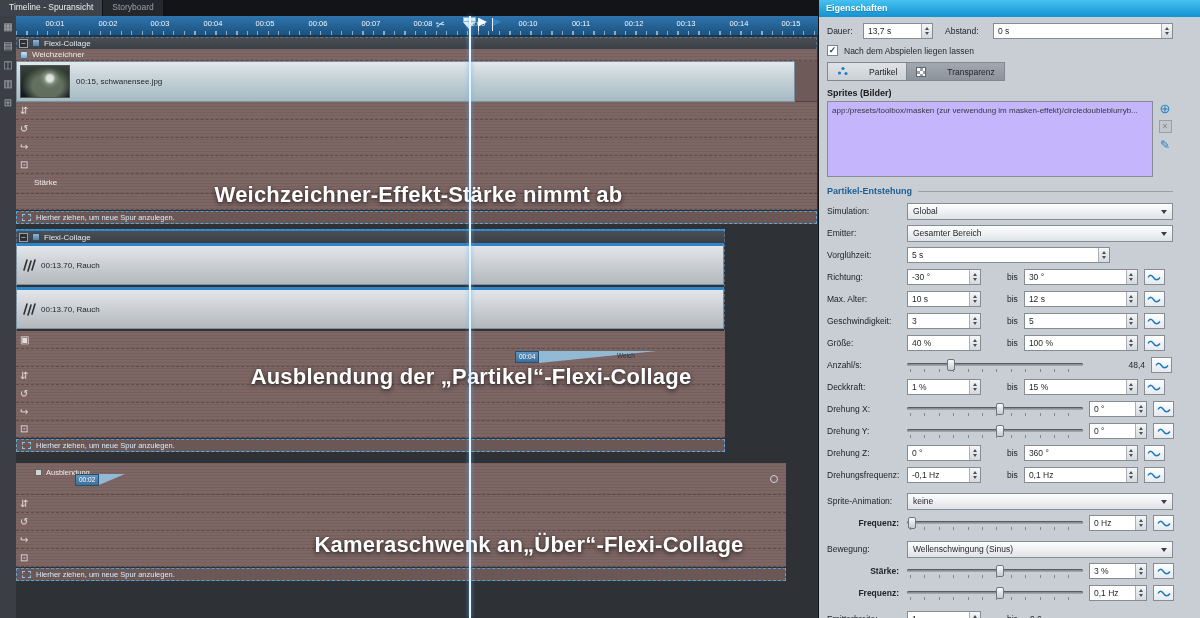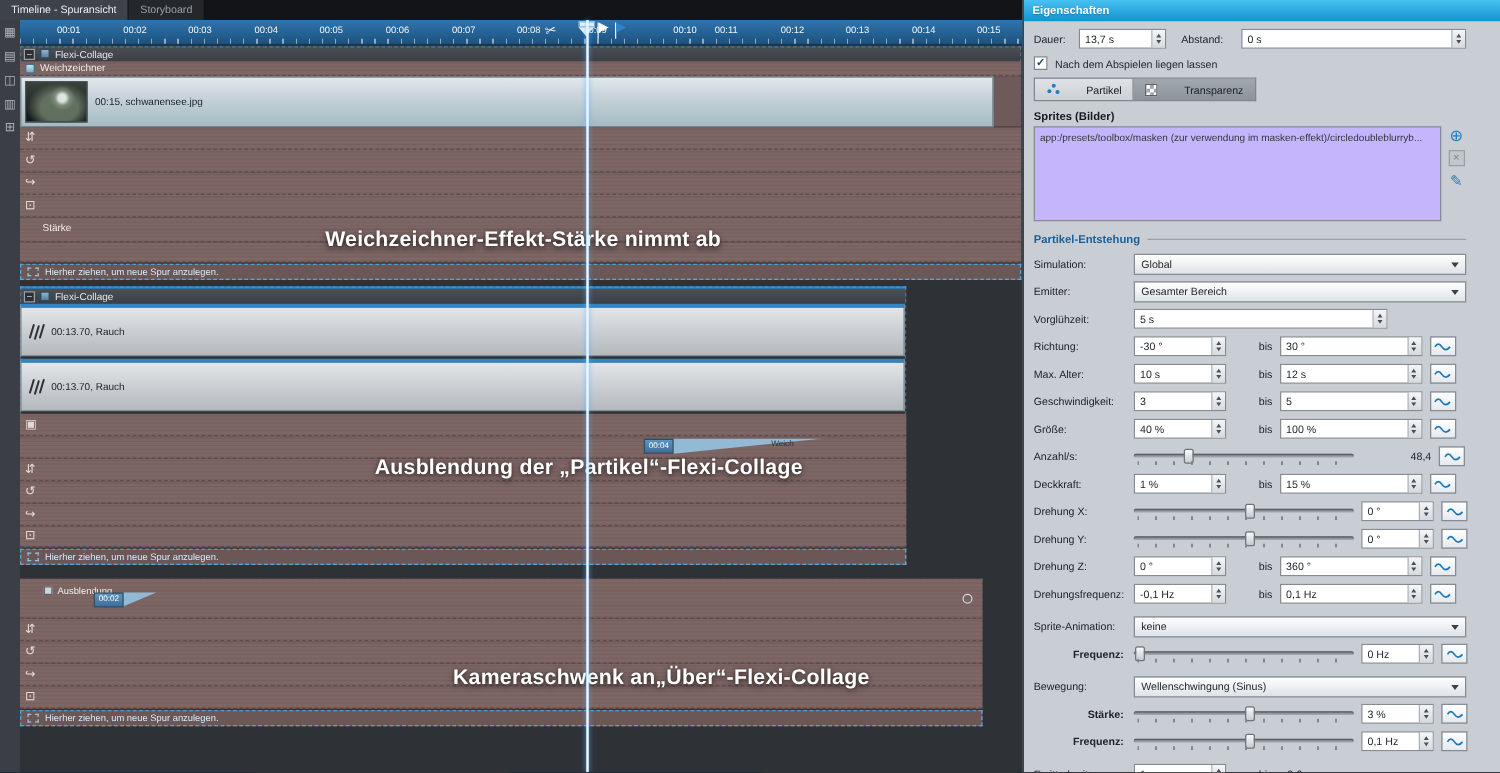--- a/index.html
+++ b/index.html
@@ -1,21 +1,21 @@
 <!DOCTYPE html>
 <html><head>
 <meta charset="utf-8">
 <style>
   *{margin:0;padding:0;box-sizing:border-box;}
   html,body{background:#1d1f23;}
   body{font-family:"Liberation Sans",sans-serif;}
   .app{position:relative;width:1200px;height:618px;overflow:hidden;background:#2b2e33;font-size:9px;color:#ddd;}
 
   
-  .left{position:absolute;left:0;top:0;width:818px;height:618px;background:#0369a1;overflow:hidden;}
+  .left{position:absolute;left:0;top:0;width:818px;height:618px;background:#14532d;overflow:hidden;}
   .tabbar{position:absolute;left:0;top:0;width:100%;height:16px;background:#121417;display:flex;align-items:stretch;}
   .tab{padding:2px 9px 0 9px;font-size:8.5px;color:#9aa0a6;background:#24272b;border-right:1px solid #101214;}
   .tab.active{background:#3e424a;color:#eceef0;}
   .lstrip{position:absolute;left:0;top:16px;width:16px;bottom:0;background:#3b3f45;display:flex;flex-direction:column;align-items:center;padding-top:5px;gap:8px;z-index:5;}
   .strip-ico{color:#aab0b8;font-size:10px;line-height:11px;cursor:default;}
   .ruler{position:absolute;left:16px;top:16px;width:802px;height:20px;background:linear-gradient(#2f74ad,#1c527f);border-bottom:1px solid #0e3a5d;z-index:6;}
   .ruler::after{content:"";position:absolute;left:0;right:0;bottom:0;height:4px;background:repeating-linear-gradient(90deg,rgba(255,255,255,.5) 0 1px,transparent 1px 10.5px);}
   .tick{position:absolute;top:3px;transform:translateX(-50%);font-size:7.5px;color:#f2f7fb;}
   .scissors{position:absolute;left:420px;top:2px;font-size:11px;color:#eef4f9;transform:rotate(-12deg);z-index:8;}
   .ph-head{position:absolute;left:447px;top:1px;width:13px;z-index:9;}
@@ -58,21 +58,21 @@
   .keyclip{position:absolute;left:499px;top:2px;display:flex;align-items:flex-start;}
   .kbox{background:linear-gradient(#5e94c0,#3f6f99);border:1px solid #27506f;color:#fff;font-size:6.5px;padding:1px 3px;line-height:1.2;}
   .kwedge{width:0;height:0;border-top:12px solid rgba(150,195,225,.9);border-right:118px solid transparent;}
   .klabel{position:absolute;left:102px;top:1px;font-size:6.5px;color:#26333c;}
   .keyclip.c2{left:59px;top:11px;}
   .keyclip.c2 .kwedge{border-top:11px solid rgba(150,195,225,.9);border-right:26px solid transparent;}
   .auslabel{position:absolute;left:19px;top:5px;font-size:7.5px;color:#f2ede9;display:flex;gap:4px;align-items:center;}
   .mini-film{width:7px;height:7px;flex:none;background:#cfd5da;border:1px solid #5c6268;}
   .kfcircle{position:absolute;right:8px;top:12px;width:8px;height:8px;border:1px solid #cfd5da;border-radius:50%;}
 
-  .annot{position:absolute;font-weight:bold;font-size:17px;color:#fff;text-align:center;white-space:nowrap;z-index:30;letter-spacing:.2px;text-shadow:0 2px 5px rgba(0,0,0,.6),0 0 2px rgba(0,0,0,.35);}
+  .annot{position:absolute;font-weight:bold;font-size:22px;color:#fff;text-align:center;white-space:nowrap;z-index:30;letter-spacing:.2px;text-shadow:0 2px 5px rgba(0,0,0,.6),0 0 2px rgba(0,0,0,.35);}
 
   
   .props{position:absolute;left:818px;top:0;width:382px;height:618px;background:#c9ced4;color:#222;overflow:hidden;border-left:1px solid #121417;}
   .ptitle{height:17px;background:linear-gradient(#46c1f0,#1492d2);color:#fff;font-weight:bold;font-size:9px;padding:3px 7px;text-shadow:0 1px 1px rgba(0,0,0,.25);}
   .prows{padding:0 27px 0 8px;}
   .prow{display:flex;align-items:center;height:16px;margin-bottom:6px;}
   .prow.toprow{margin-top:6px;}
   .prow.gap{margin-top:10px;}
   .plabel{width:80px;flex:none;font-size:8.5px;color:#202428;}
   .plabel.sub{text-align:right;padding-right:8px;font-weight:bold;}
@@ -136,21 +136,21 @@
     <div class="ruler">
       <span class="tick" style="left:39px">00:01</span>
       <span class="tick" style="left:92px">00:02</span>
       <span class="tick" style="left:144px">00:03</span>
       <span class="tick" style="left:197px">00:04</span>
       <span class="tick" style="left:249px">00:05</span>
       <span class="tick" style="left:302px">00:06</span>
       <span class="tick" style="left:355px">00:07</span>
       <span class="tick" style="left:407px">00:08</span>
       <span class="tick" style="left:460px">00:09</span>
-      <span class="tick" style="left:532px">00:10</span>
+      <span class="tick" style="left:512px">00:10</span>
       <span class="tick" style="left:565px">00:11</span>
       <span class="tick" style="left:618px">00:12</span>
       <span class="tick" style="left:670px">00:13</span>
       <span class="tick" style="left:723px">00:14</span>
       <span class="tick" style="left:775px">00:15</span>
       <span class="scissors">✂</span>
       <div class="ph-head">
           <i class="ph-rect"></i>
           <i class="ph-tri"></i>
         </div>

